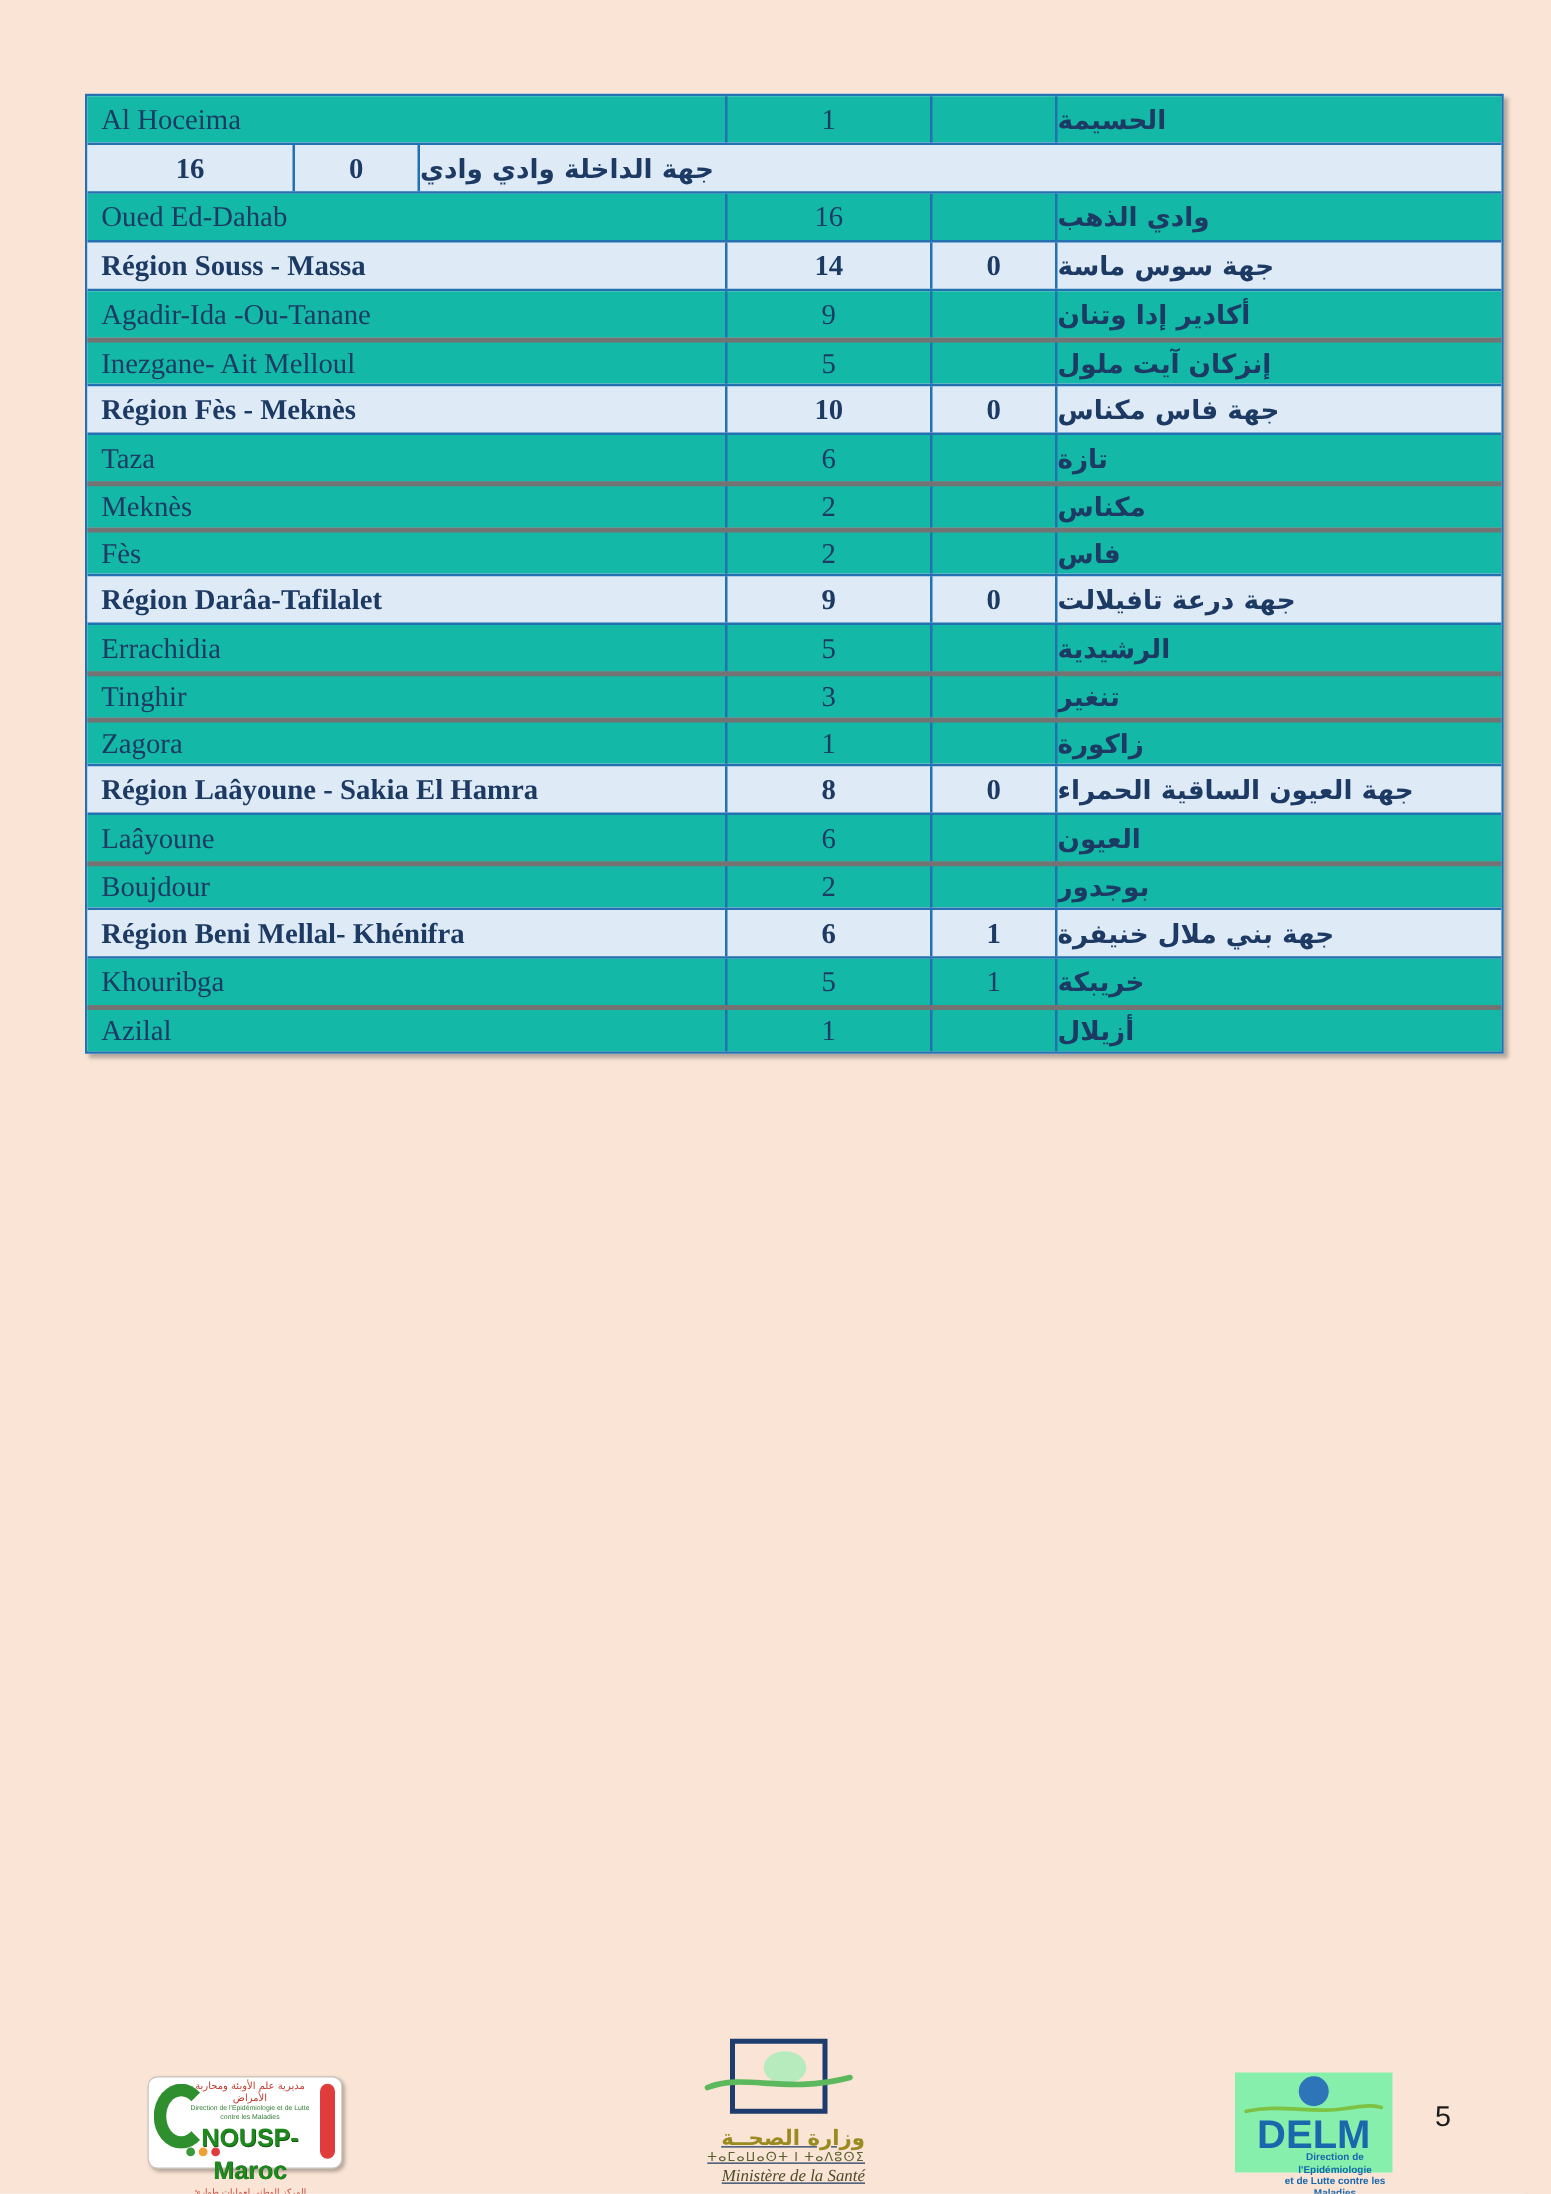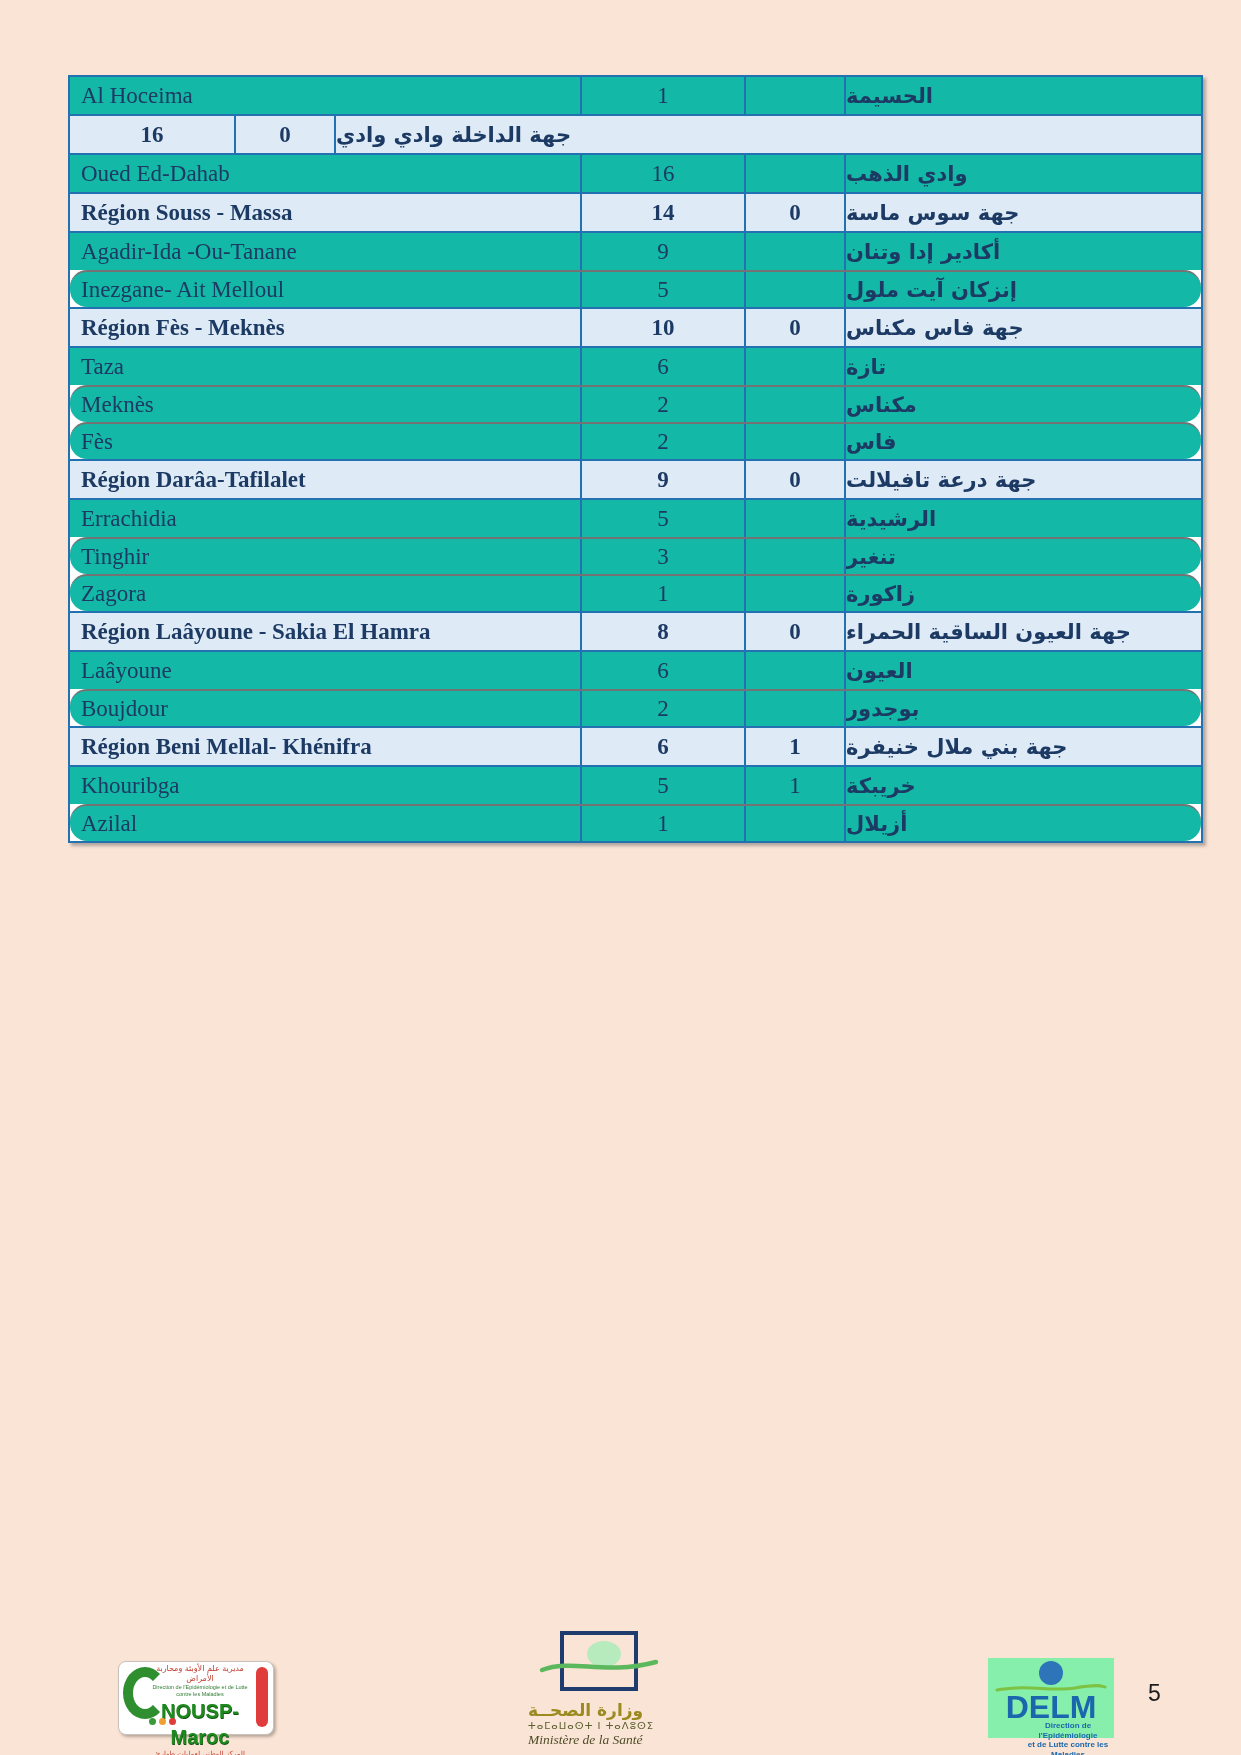--- a/index.html
+++ b/index.html
@@ -14,21 +14,21 @@
     position:absolute; left:68px; top:75px; width:1135px;
     box-sizing:border-box;
     border:2px solid #2371B0; background:#ffffff;
     box-shadow:3px 3px 3px rgba(90,90,90,0.45);
   }
   .row { display:flex; box-sizing:border-box; height:37px; background:#14b8a6; }
   .row.region {
     height:41px; background:#DEEBF7; font-weight:bold;
     border-top:2px solid #2371B0; border-bottom:2px solid #2371B0;
   }
-  .row.prov + .row.prov { border-top:2px solid #737373;border-radius:17px; }
+  .row.prov + .row.prov { border-top:4px solid #737373; }
   .cell {
     display:flex; align-items:center; box-sizing:border-box;
     font-size:23px; overflow:hidden; white-space:nowrap;
   }
   .cell + .cell { border-left:2px solid #2371B0; }
   .cell.c-name  { width:510px; padding-left:11px; }
   .cell.c-cases { width:164px; justify-content:center; }
   .cell.c-deaths{ width:100px; justify-content:center; }
   .cell.c-ar    { width:357px; justify-content:flex-end; padding-right:12px;
                   direction:rtl; font-size:21px;
@@ -57,21 +57,21 @@
                   color:#2E7D32; line-height:7px; }
   .nousp-title  { font-family:"Liberation Sans", sans-serif; font-weight:bold;
                   font-size:20px; color:#1E8A1E; line-height:26px;
                   text-shadow:0.5px 0.5px 0 #145214; }
   .nousp-bot-ar { font-family:"DejaVu Sans", sans-serif; direction:rtl;
                   font-size:7px; color:#C23B2E; line-height:9px; }
   .nousp-dots { position:absolute; left:30px; bottom:9px; display:flex; gap:3px; }
   .dot { width:7px; height:7px; border-radius:50%; }
   .dot.g { background:#3A9A3A; } .dot.o { background:#F0A030; } .dot.r { background:#E03C3C; }
 
-  .ministry { position:absolute; left:528px; top:1630px; width:164px; text-align:left; }
+  .ministry { position:absolute; left:528px; top:1630px; width:164px; text-align:right;text-decoration:underline; }
   .ministry-ar { font-family:"DejaVu Sans", sans-serif; direction:rtl; font-weight:bold;
                  font-size:17px; color:#9A8A1F; line-height:20px; margin-top:2px; }
   .ministry-tif{ font-family:"DejaVu Sans", sans-serif; font-size:10px;
                  color:#5A6030; line-height:12px; letter-spacing:1px; }
   .ministry-fr { font-family:"Liberation Serif", serif; font-style:italic;
                  font-size:13.5px; color:#4E4C28; line-height:15px; }
 
   .delm {
     position:absolute; left:988px; top:1658px; width:126px; height:80px;
     background:#86efac; text-align:center;

